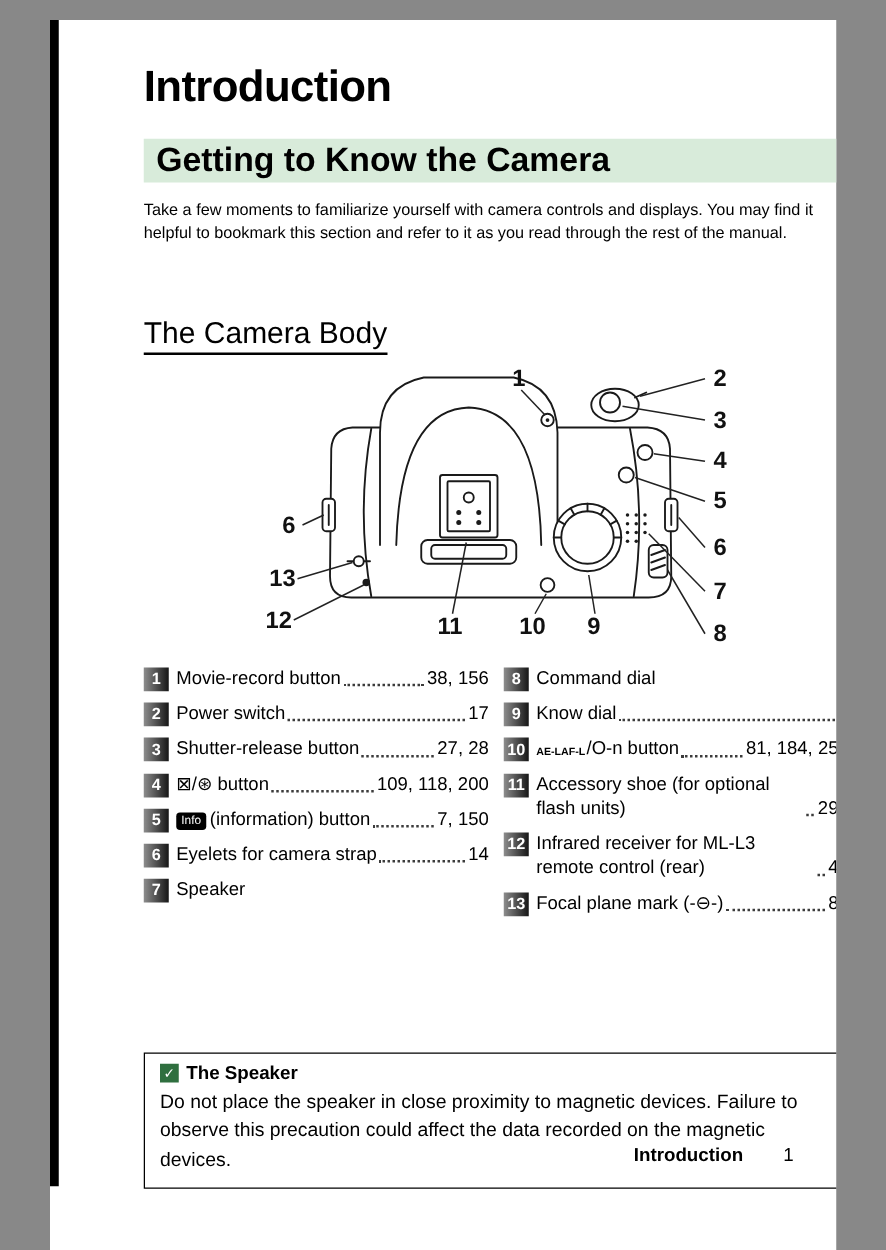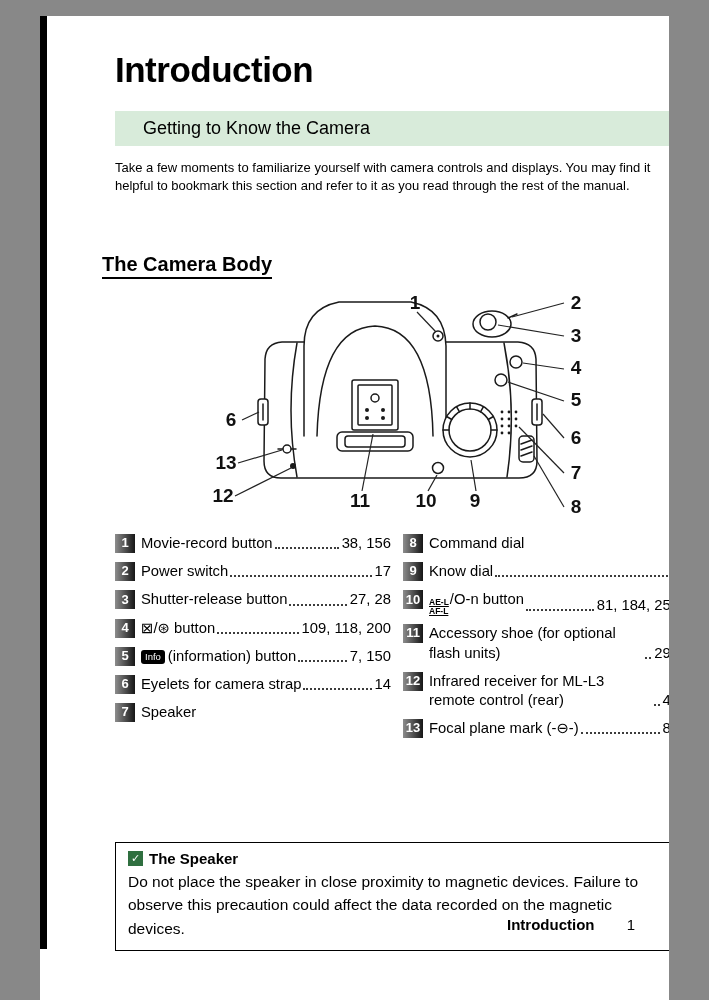--- a/index.html
+++ b/index.html
@@ -2,40 +2,40 @@
 <html><head>
 <meta charset="utf-8">
 <style>
   html,body{margin:0;padding:0;background:#888;}
   .page{position:relative;width:629px;height:1000px;background:#fff;overflow:hidden;
         font-family:"Liberation Sans","DejaVu Sans",sans-serif;color:#000;margin:16px auto;}
   .leftbar{position:absolute;left:0;top:0;width:7px;height:933px;background:#000;}
   .title{position:absolute;left:75px;top:34px;font-size:35px;font-weight:bold;letter-spacing:-.5px;}
   .band{position:absolute;left:75px;top:95px;width:561px;height:35px;background:#d8ebda;
         display:flex;align-items:center;}
-  .band .band-text{font-size:18px;font-weight:normal;padding-left:28px;}
+  .band .band-text{font-size:27px;font-weight:bold;padding-left:10px;}
   .intro{position:absolute;left:75px;top:143px;width:570px;font-size:13px;line-height:1.42;}
-  .subheading{position:absolute;left:62px;top:237px;font-size:20px;font-weight:bold;
+  .subheading{position:absolute;left:75px;top:237px;font-size:24px;font-weight:normal;
         border-bottom:2.5px solid #000;padding-bottom:1px;}
   svg.diagram{position:absolute;left:0;top:268px;}
   svg.diagram text{font-family:"Liberation Sans","DejaVu Sans",sans-serif;font-size:19px;
         font-weight:bold;fill:#111;text-anchor:middle;}
   .legend{position:absolute;left:75px;top:518px;width:564px;display:flex;gap:12px;font-size:14.8px;}
   .col{width:276px;display:flex;flex-direction:column;}
   .row{display:flex;align-items:flex-start;margin-bottom:9px;line-height:1.3;}
   .badge{width:20px;height:19px;background:linear-gradient(90deg,#8d8d8d,#161616);
         color:#fff;font-size:13px;font-weight:bold;display:flex;align-items:center;
         justify-content:center;margin-right:6px;flex:none;}
   .lbl{flex:0 1 auto;}
   .leader{flex:1;border-bottom:2px dotted #3c3c3c;align-self:flex-end;margin:0 3px 4px 2px;min-width:6px;}
   .pages{align-self:flex-end;white-space:nowrap;}
   .info-badge{display:inline-block;background:#000;color:#fff;border-radius:3px;
         font-size:9.5px;font-weight:normal;padding:1px 4px;margin-right:3px;position:relative;top:-1px;}
-  .ae-stack{display:inline-flex;flex-direction:column;font-size:8.5px;font-weight:bold;
-        line-height:1.05;margin-right:1px;position:relative;top:1px;text-decoration:underline;}
+  .ae-stack{display:inline-flex;flex-direction:row;font-size:8.5px;font-weight:bold;
+        line-height:1.05;margin-right:1px;position:relative;top:1px;}
   .notebox{position:absolute;left:75px;top:826px;width:561px;box-sizing:border-box;
         border:1.5px solid #000;padding:7px 12px 10px 12px;}
   .note-title{display:flex;align-items:center;font-weight:bold;font-size:15px;}
   .note-check{width:15px;height:15px;background:#2f6f3f;color:#fff;font-size:11px;font-weight:bold;
         display:flex;align-items:center;justify-content:center;margin-right:6px;flex:none;}
   .note-body{font-size:15.5px;line-height:1.5;margin-top:3px;}
   .footer{position:absolute;right:34px;top:900px;font-size:15px;}
   .footer .sec{font-weight:bold;}
   .footer .pg{margin-left:28px;}
 </style>

